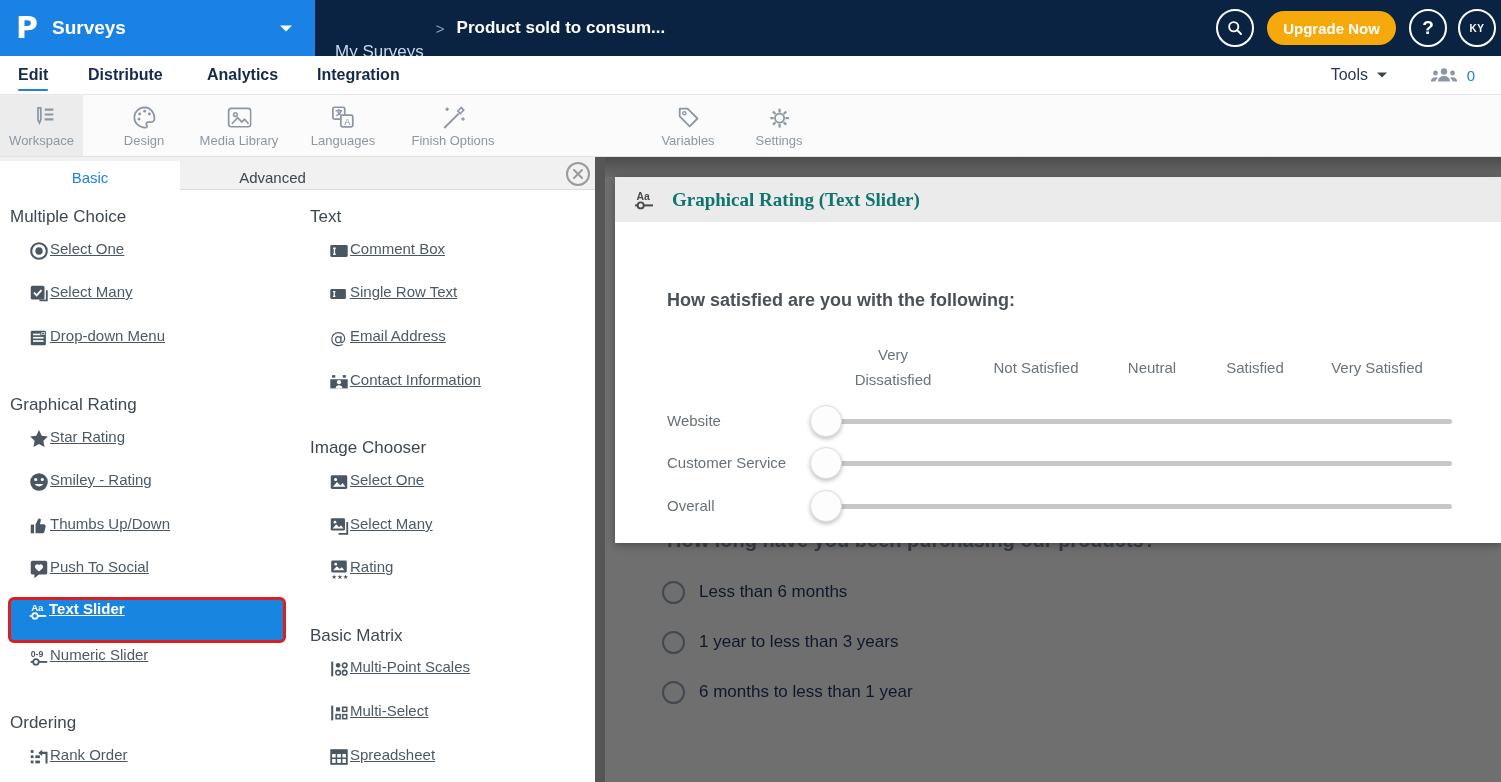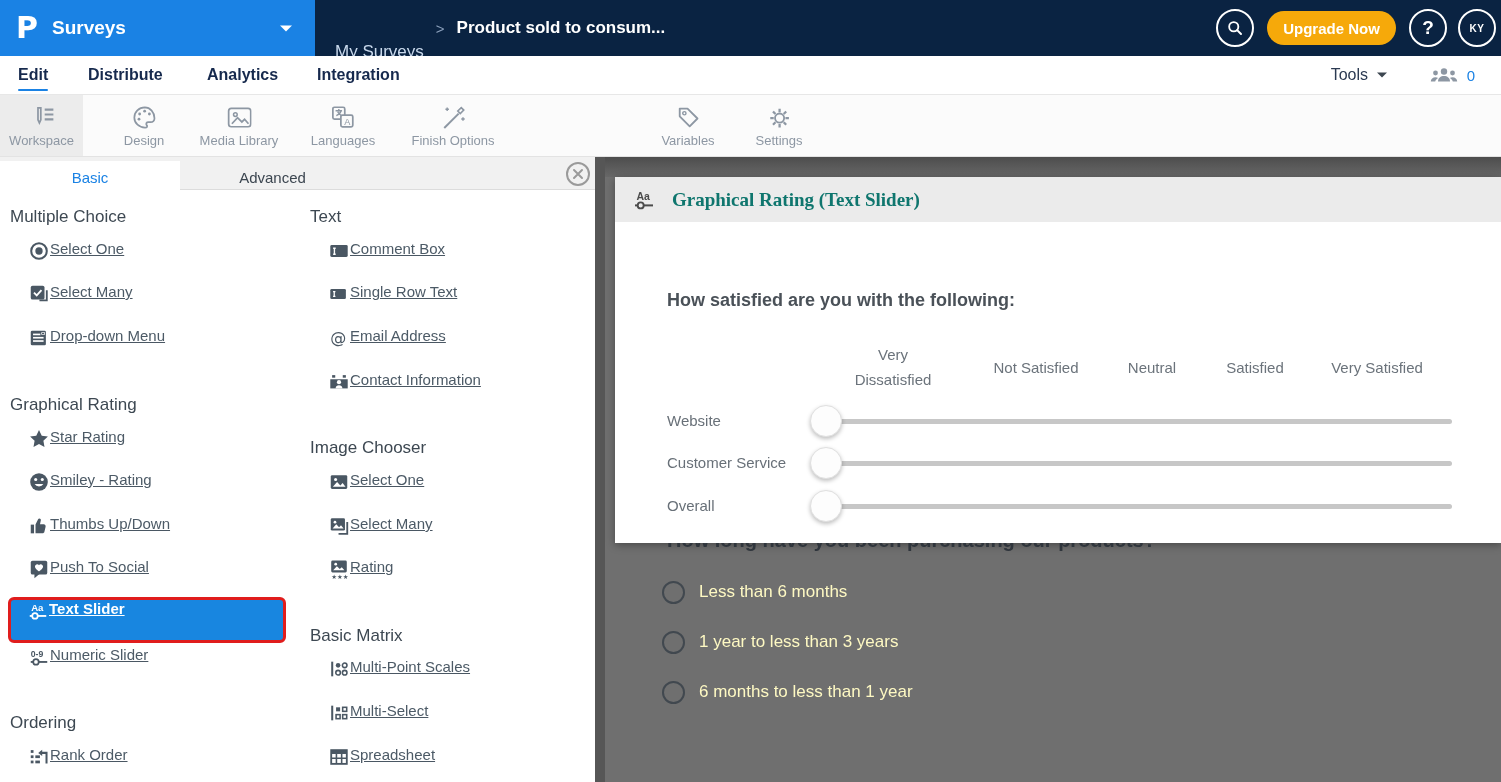--- a/index.html
+++ b/index.html
@@ -59,21 +59,21 @@
   .pv-question { position:absolute; left:52px; top:113px; font-size:18px; font-weight:bold; color:#4a5158; }
   .scale-label { position:absolute; top:165px; width:110px; margin-left:-55px; text-align:center; font-size:15px; line-height:25px; color:#6b737b; height:50px; display:flex; align-items:center; justify-content:center; }
   .srow { position:absolute; left:0; width:740px; height:34px; }
   .srow-label { position:absolute; left:52px; top:0; height:34px; line-height:34px; font-size:15px; color:#687078; }
   .strack { position:absolute; left:211px; top:15px; width:626px; height:5px; background:#c7c7c7; border-radius:3px; cursor:pointer; }
   .shandle { position:absolute; left:195px; top:1px; width:32px; height:32px; background:#fdfdfd; border:1px solid #e0e0e0; border-radius:50%; box-shadow:0 2px 4px rgba(0,0,0,.25); cursor:pointer; }
   .bg-question-clip { position:absolute; left:62px; top:386px; height:9px; width:700px; overflow:hidden; }
   .bg-question { margin-top:-14px; font-size:20px; font-weight:bold; color:#2f353c; white-space:nowrap; }
   .bg-option { position:absolute; left:57px; height:24px; display:flex; align-items:center; gap:14px; }
   .bg-radio { width:23px; height:23px; border:2px solid #41484f; border-radius:50%; background:transparent; cursor:pointer; flex:none; }
-  .bg-option-label { font-size:17px; color:#fef9c3; }
+  .bg-option-label { font-size:17px; color:#0f172a; }
 
   svg { display:block; }
 </style>
 </head>
 <body>
 
 <div class="app">
 
   <header class="topbar">
     <div class="brand">

